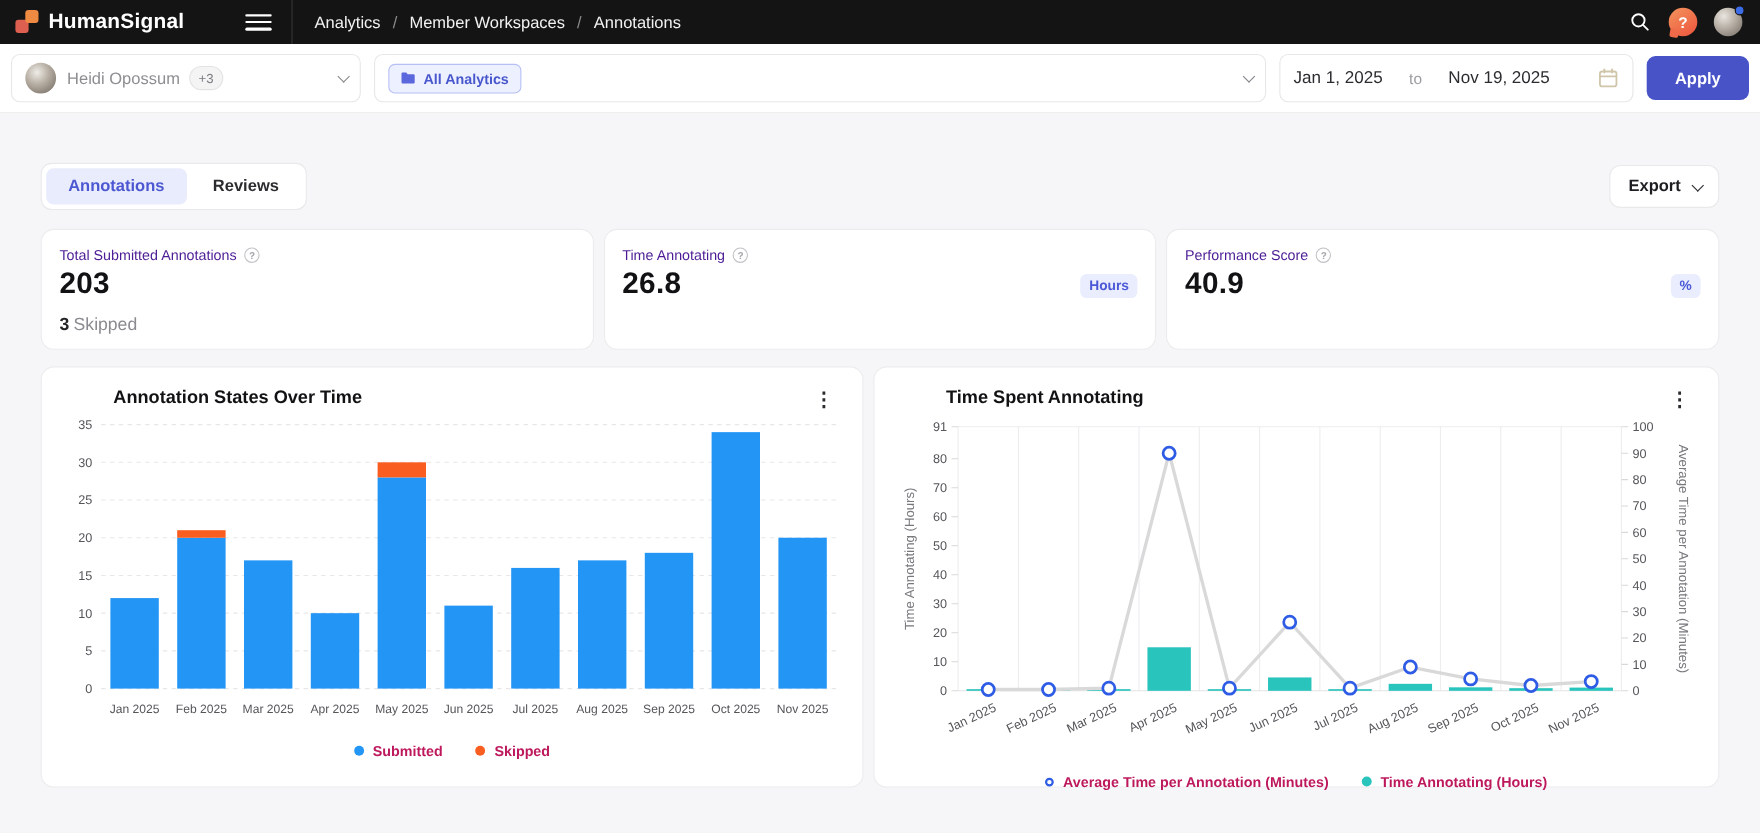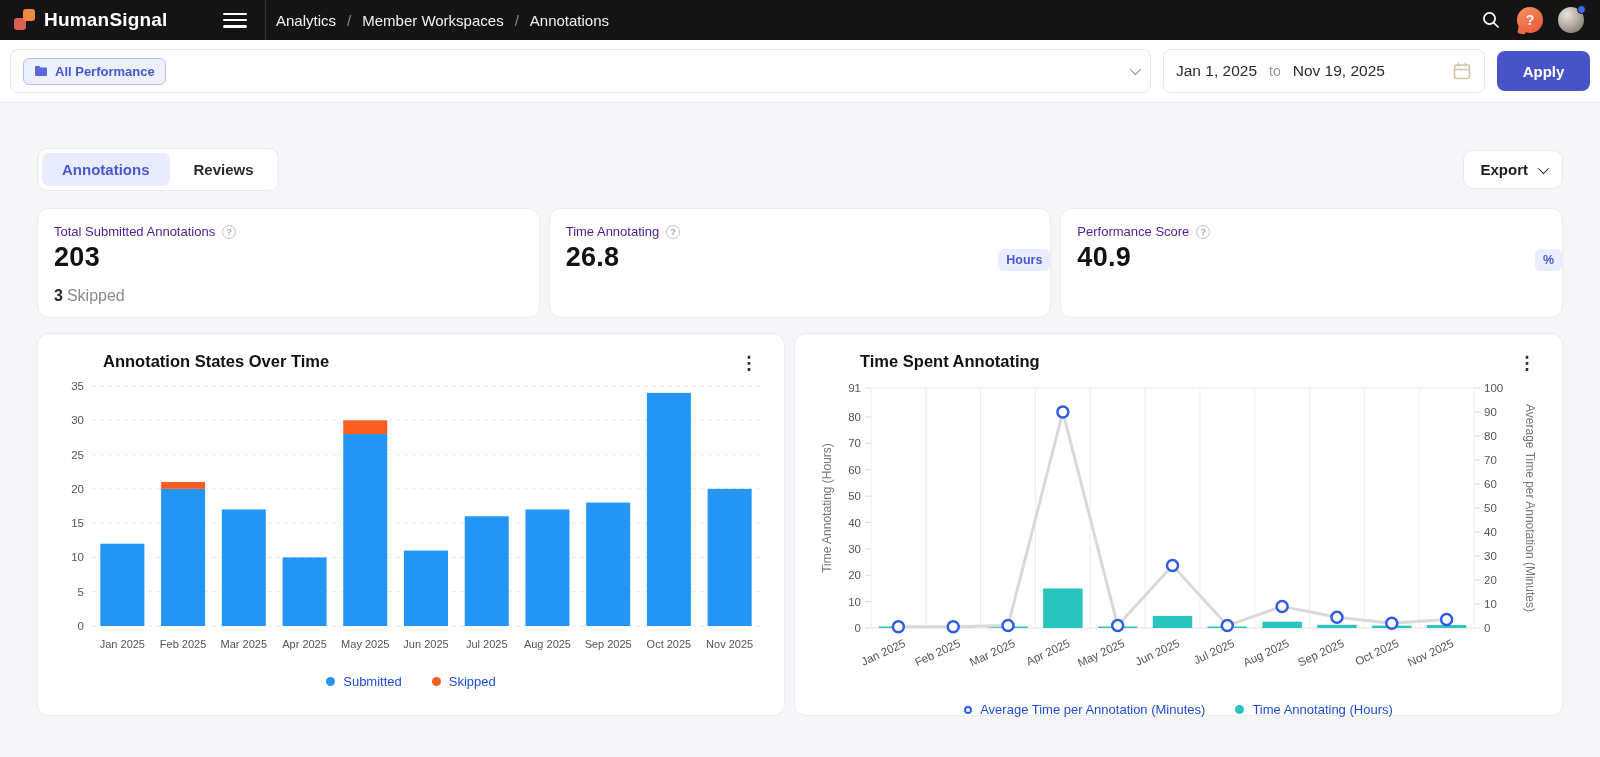--- a/index.html
+++ b/index.html
@@ -7,41 +7,41 @@
 
   
   .topbar { height:40px; background:#141414; display:flex; align-items:center; }
   .brand-section { width:266px; height:100%; display:flex; align-items:center; padding-left:14px; border-right:1px solid rgba(255,255,255,.14); }
   .logo-mark { position:relative; width:22px; height:22px; margin-right:8px; }
   .logo-sq1 { position:absolute; left:0; bottom:1px; width:12px; height:12px; background:#dd5f50; border-radius:3px; }
   .logo-sq2 { position:absolute; right:1px; top:0; width:12px; height:12px; background:#ef8a43; border-radius:3px; }
   .brand-name { color:#fff; font-size:19px; font-weight:700; letter-spacing:.2px; }
   .hamburger { margin-left:auto; margin-right:18px; width:24px; height:15px; display:flex; flex-direction:column; justify-content:space-between; cursor:pointer; }
   .hamburger span { height:2.6px; background:#fff; border-radius:2px; }
-  .breadcrumbs { display:flex; align-items:center; gap:11px; margin-left:10px; font-size:15px; color:#f2f2f2; }
+  .breadcrumbs { display:flex; align-items:center; gap:11px; margin-left:20px; font-size:15px; color:#f2f2f2; }
   .crumb-sep { color:#8b8b8b; }
   .topbar-right { margin-left:auto; display:flex; align-items:center; gap:15px; padding-right:16px; }
   .search-btn { width:22px; height:22px; display:flex; align-items:center; justify-content:center; cursor:pointer; }
   .help-bubble { position:relative; width:26px; height:26px; border-radius:50%; background:linear-gradient(145deg,#f headline 0,#000); background:linear-gradient(145deg,#f3945c 0%,#ee5d42 85%); color:#fff; font-weight:700; font-size:14px; display:flex; align-items:center; justify-content:center; cursor:pointer; }
   .help-bubble::after { content:""; position:absolute; left:1px; bottom:-1px; width:8px; height:8px; background:#ee6a48; border-radius:2px 6px 2px 2px; transform:rotate(10deg); }
   .avatar-top { position:relative; width:26px; height:26px; border-radius:50%; background:radial-gradient(circle at 35% 30%, #e9e5df 0%, #b5ada3 45%, #6f675d 100%); cursor:pointer; }
   .avatar-top .status-dot { position:absolute; top:-2px; right:-2px; width:9px; height:9px; border-radius:50%; background:#3d6ce8; border:1.5px solid #141414; }
 
   
   .toolbar { height:63px; background:#fff; border-bottom:1px solid #ebebed; display:flex; align-items:center; padding:0 10px; gap:12px; }
   .tool-box { height:44px; border:1px solid #e7e7e9; border-radius:8px; background:#fff; display:flex; align-items:center; padding:0 12px; }
   .user-box { width:318px; cursor:pointer; }
   .avatar-sm { width:28px; height:28px; border-radius:50%; background:radial-gradient(circle at 38% 32%, #efece7 0%, #b9b1a6 40%, #6c645a 100%); flex:0 0 auto; }
   .user-name { margin-left:10px; font-size:15px; color:#8d8d92; }
   .count-pill { margin-left:8px; font-size:12px; color:#7a7a80; background:#f4f4f5; border:1px solid #e3e3e6; border-radius:999px; padding:3px 8px; }
   .chev { width:8px; height:8px; border-right:1.7px solid #85858b; border-bottom:1.7px solid #85858b; transform:rotate(45deg) translateY(-2px); }
   .user-box .chev, .ws-box .chev { margin-left:auto; }
   .ws-box { flex:1; cursor:pointer; }
   .ws-chip { display:flex; align-items:center; gap:7px; background:#edf0fe; border:1px solid #b7c0f5; border-radius:6px; padding:5px 10px; font-size:13px; font-weight:700; color:#4857cd; }
-  .date-box { width:322px; font-size:15.5px; color:#2c2c30; gap:12px; cursor:pointer; }
+  .date-box { width:322px; font-size:15.5px; color:#2c2c30; gap:24px; cursor:pointer; }
   .date-to { color:#9a9aa0; font-size:14px; }
   .date-box .cal { margin-left:auto; }
   .apply-btn { width:93px; height:40px; background:#4953c8; border:none; border-radius:8px; color:#fff; font-size:15px; font-weight:700; cursor:pointer; font-family:inherit; }
 
   
   .content { padding:45px 37px 0 37px; }
   .tabs-row { display:flex; justify-content:space-between; align-items:center; }
   .tabs { background:#fff; border:1px solid #e9e9ec; border-radius:10px; padding:4px; display:flex; gap:4px; }
   .tab { padding:8px 20px; border-radius:7px; font-size:15px; font-weight:700; color:#2c2c30; cursor:pointer; }
   .tab.active { background:#e9ecfc; color:#4c58d2; }
@@ -49,31 +49,31 @@
   .export-btn .chev { border-color:#2c2c30; transform:rotate(45deg) translateY(-2px); }
 
   .cards-row { margin-top:17px; display:flex; gap:9px; }
   .stat-card { flex:1; position:relative; background:#fff; border:1px solid #ececef; border-radius:12px; height:110px; padding:15px 16px; }
   .stat-label-row { display:flex; align-items:center; gap:7px; }
   .stat-label { font-size:13px; color:#4c1d95; }
   .help-circ { width:14px; height:14px; border-radius:50%; border:1.2px solid #c2c2c7; color:#a6a6ac; font-size:9px; font-weight:700; display:flex; align-items:center; justify-content:center; cursor:pointer; }
   .stat-value { margin-top:3px; font-size:27px; font-weight:700; color:#121214; letter-spacing:.3px; }
   .stat-foot { position:absolute; left:16px; bottom:12px; font-size:16px; color:#8a8a90; }
   .stat-foot b { color:#26262a; margin-right:4px; }
-  .unit-badge { position:absolute; right:0; top:40px; background:#e9edfd; color:#4a58d6; font-size:12.5px; font-weight:700; border-radius:6px; padding:4px 8px; }
+  .unit-badge { position:absolute; right:16px; top:40px; background:#e9edfd; color:#4a58d6; font-size:12.5px; font-weight:700; border-radius:6px; padding:4px 8px; }
 
   .charts-row { margin-top:15px; display:flex; gap:9px; }
   .chart-card { background:#fff; border:1px solid #ececef; border-radius:12px; height:383px; padding:18px 20px; }
   .chart-card.left { width:748px; }
   .chart-card.right { flex:1; }
   .chart-header { display:flex; justify-content:space-between; align-items:flex-start;margin-left:45px; }
   .chart-title { font-size:16.5px; font-weight:700; color:#121214; }
   .kebab { font-size:18px; font-weight:700; color:#2b2b2f; line-height:1; cursor:pointer; padding:2px 6px; }
   .legend { display:flex; justify-content:center; gap:30px; margin-top:4px; }
-  .legend-item { display:flex; align-items:center; gap:8px; font-size:13px; color:#1d4ed8; cursor:pointer; }
+  .legend-item { display:flex; align-items:center; gap:8px; font-size:13px; color:#be185d; cursor:pointer;font-weight:bold; }
   .lg-dot { width:9px; height:9px; border-radius:50%; }
   .lg-ring { width:8px; height:8px; border-radius:50%; background:#fff; border:2.5px solid #2e5ce5; }
 
   svg text { font-family:"Liberation Sans", sans-serif; }
 </style>
 </head>
 <body>
 
 <div class="topbar">
   <div class="brand-section">
@@ -103,26 +103,32 @@
         </svg>
     </div>
     <div class="help-bubble">?</div>
     <div class="avatar-top">
         <span class="status-dot"></span>
       </div>
   </div>
 </div>
 
 <div class="toolbar">
+  <div class="tool-box user-box">
+    <div class="avatar-sm"></div>
+    <span class="user-name">Heidi Opossum</span>
+    <span class="count-pill">+3</span>
+    <span class="chev"></span>
+  </div>
   <div class="tool-box ws-box">
     <span class="ws-chip">
       <svg class="folder" width="14" height="12" viewBox="0 0 14 12">
           <path d="M1 2.2C1 1.5 1.5 1 2.2 1h3.1l1.3 1.5h5.2c.7 0 1.2.5 1.2 1.2v6.1c0 .7-.5 1.2-1.2 1.2H2.2C1.5 11 1 10.5 1 9.8V2.2z" fill="#5b67dd"></path>
         </svg>
-      <span>All Performance</span>
+      <span>All Analytics</span>
     </span>
     <span class="chev"></span>
   </div>
   <div class="tool-box date-box">
     <span>Jan 1, 2025</span>
     <span class="date-to">to</span>
     <span>Nov 19, 2025</span>
     <svg class="cal" width="20" height="20" viewBox="0 0 20 20">
       <rect x="2.5" y="4" width="15" height="13.5" rx="2" fill="none" stroke="#cfc5a9" stroke-width="1.6"></rect>
       <line x1="2.5" y1="8.5" x2="17.5" y2="8.5" stroke="#cfc5a9" stroke-width="1.6"></line>

